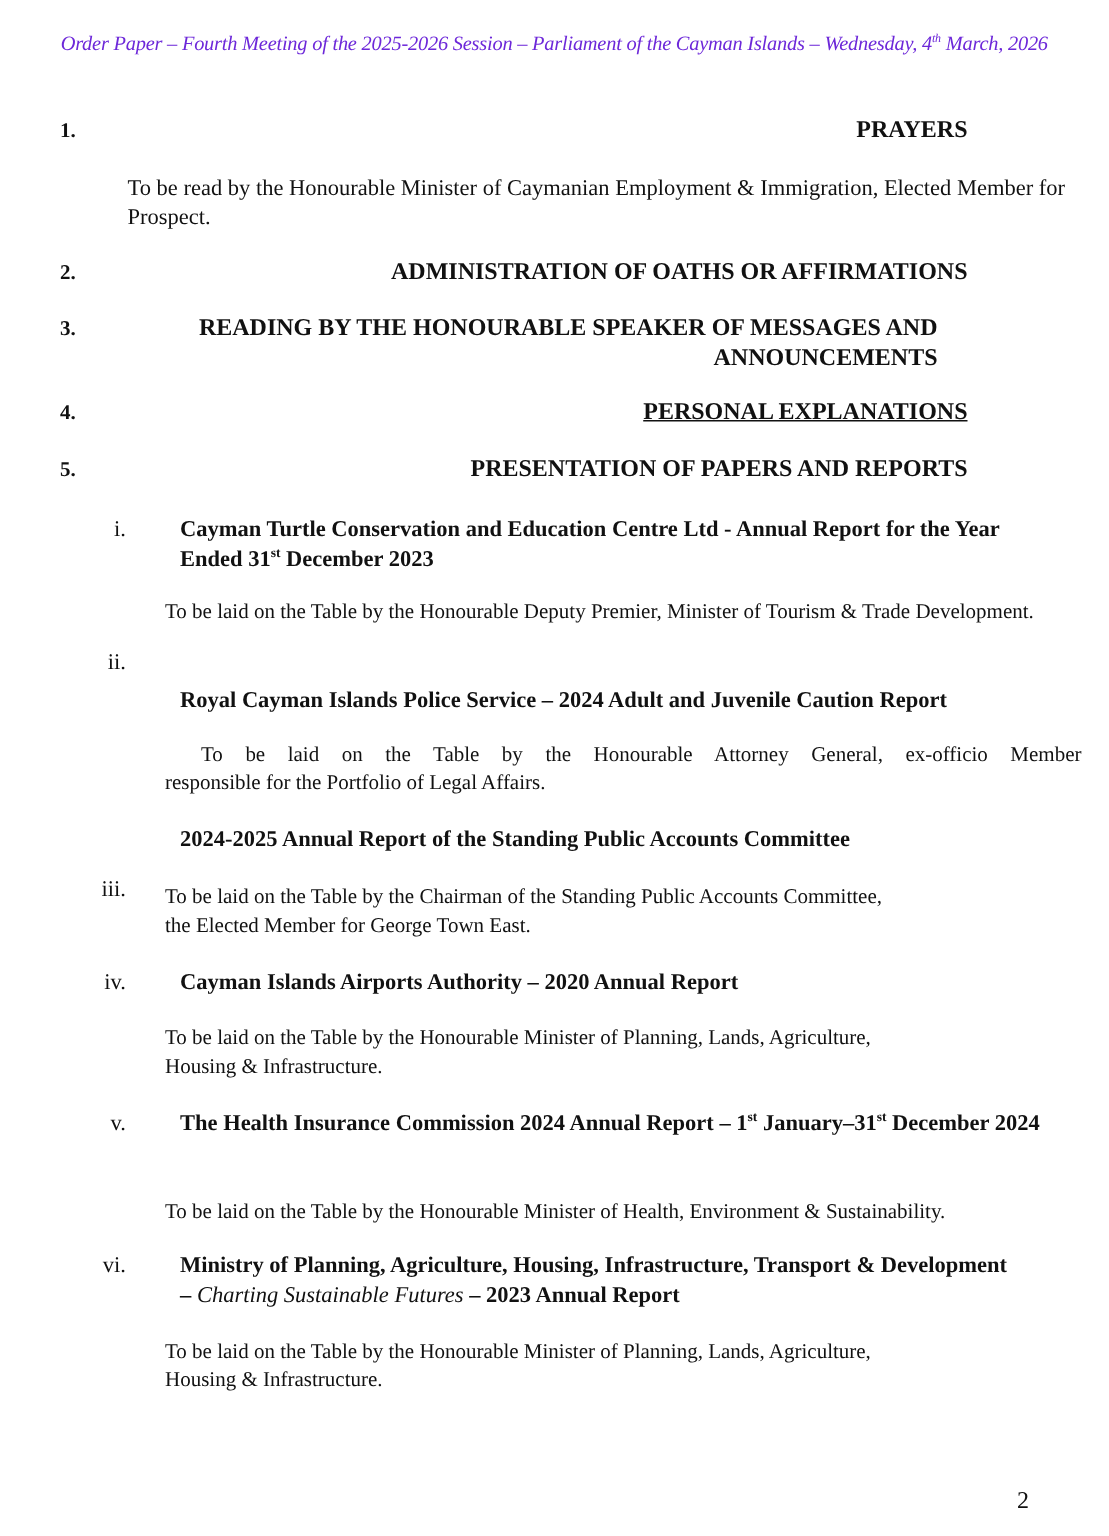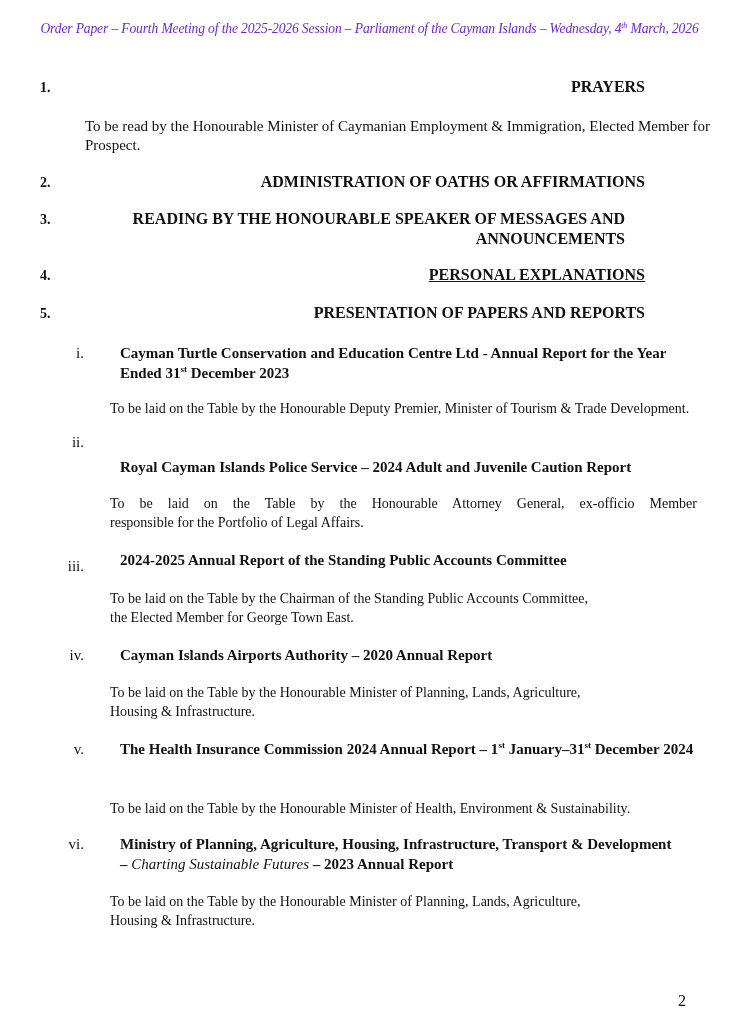--- a/index.html
+++ b/index.html
@@ -27,21 +27,21 @@
   }
   .sub-num {
     position: absolute; font-size: 15px; line-height: 19px; text-align: right; width: 40px; left: 44px;
   }
   .sub-head {
     position: absolute; left: 120px; width: 600px; font-size: 15px; font-weight: bold; line-height: 19.5px;
   }
   .sub-para {
     position: absolute; left: 110px; width: 590px; font-size: 14px; line-height: 19px;
   }
-  .justify { text-align: justify; text-align-last: justify; }
+  .justify { text-align: justify; text-align-last: justify; margin-left: 24px; }
   sup { font-size: 9px; vertical-align: 6px; line-height: 0; }
   .page-number {
     position: absolute; top: 992px; left: 678px; font-size: 16px; font-family: "Liberation Serif", serif;
   }
 </style>
 </head>
 <body>
 
 <div class="running-header"><span>Order Paper – Fourth Meeting of the 2025-2026 Session – Parliament of the Cayman Islands – Wednesday, 4</span><sup>th</sup><span> March, 2026</span></div>
 
@@ -63,21 +63,21 @@
 
 <div class="sub-num" style="top:344px;">i.</div>
 <div class="sub-head" style="top:344px;width:590px;"><span>Cayman Turtle Conservation and Education Centre Ltd - Annual Report for the Year Ended 31</span><sup>st</sup><span> December 2023</span></div>
 <div class="sub-para" style="top:399px;">To be laid on the Table by the Honourable Deputy Premier, Minister of Tourism &amp; Trade Development.</div>
 
 <div class="sub-num" style="top:433px;">ii.</div>
 <div class="sub-head" style="top:458px;">Royal Cayman Islands Police Service – 2024 Adult and Juvenile Caution Report</div>
 <div class="sub-para justify" style="top:494px;width:587px;">To be laid on the Table by the Honourable Attorney General, ex-officio Member</div>
 <div class="sub-para" style="top:513px;">responsible for the Portfolio of Legal Affairs.</div>
 
-<div class="sub-num" style="top:557px;">iii.</div>
+<div class="sub-num" style="top:584px;">iii.</div>
 <div class="sub-head" style="top:551px;">2024-2025 Annual Report of the Standing Public Accounts Committee</div>
 <div class="sub-para" style="top:589px;">To be laid on the Table by the Chairman of the Standing Public Accounts Committee,</div>
 <div class="sub-para" style="top:608px;">the Elected Member for George Town East.</div>
 
 <div class="sub-num" style="top:646px;">iv.</div>
 <div class="sub-head" style="top:646px;">Cayman Islands Airports Authority – 2020 Annual Report</div>
 <div class="sub-para" style="top:683px;">To be laid on the Table by the Honourable Minister of Planning, Lands, Agriculture,</div>
 <div class="sub-para" style="top:702px;">Housing &amp; Infrastructure.</div>
 
 <div class="sub-num" style="top:740px;">v.</div>

